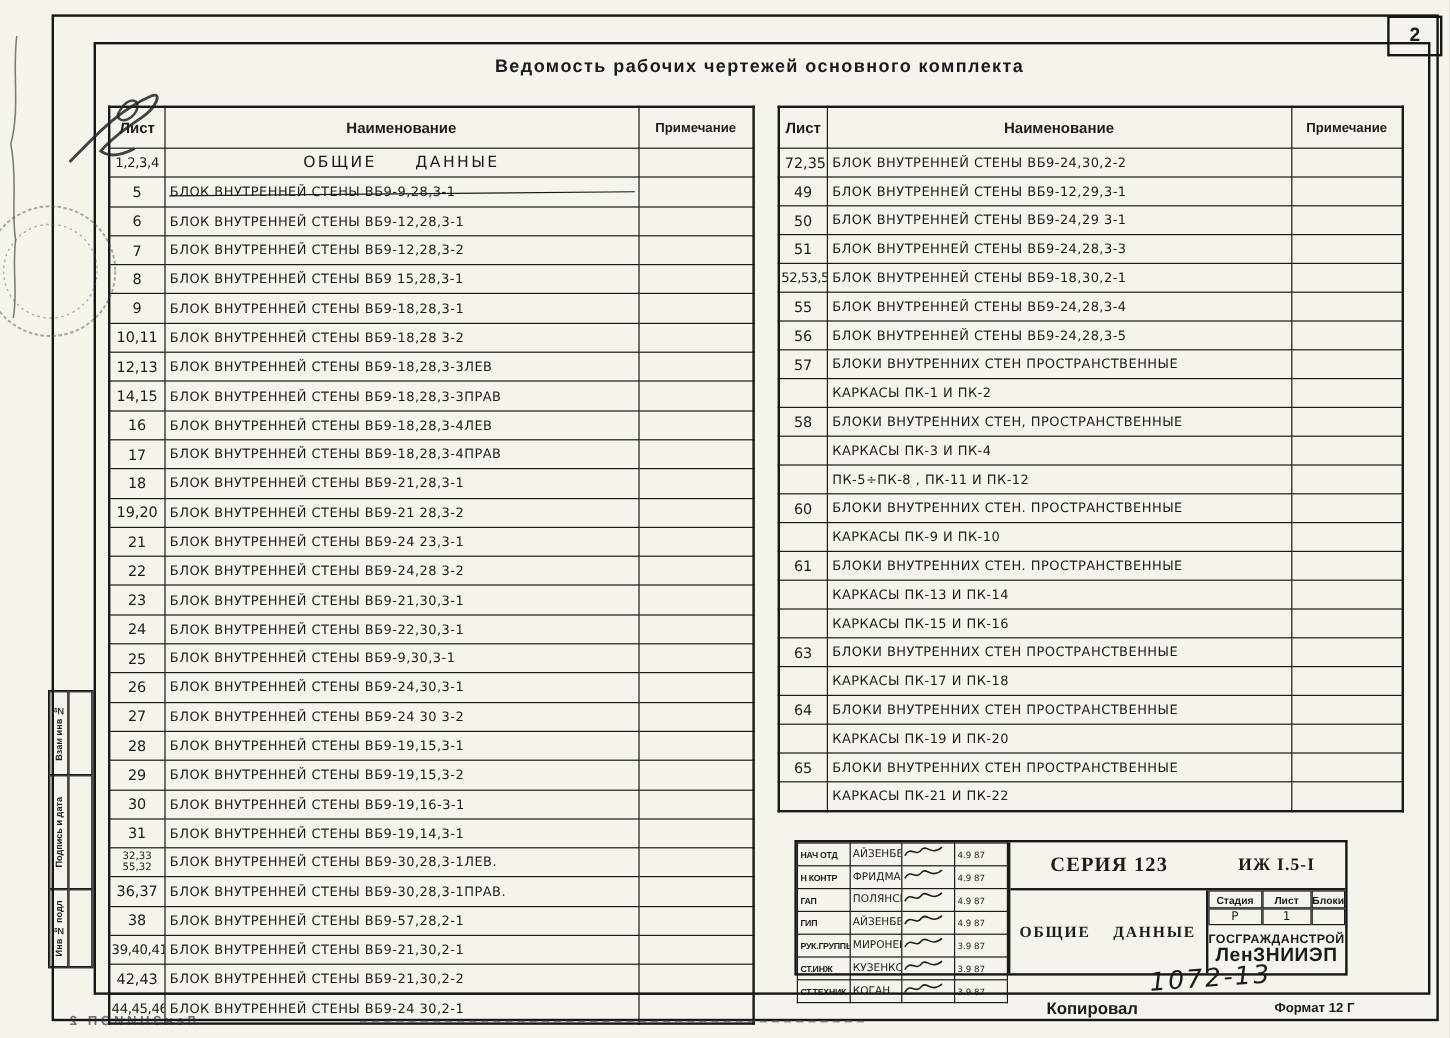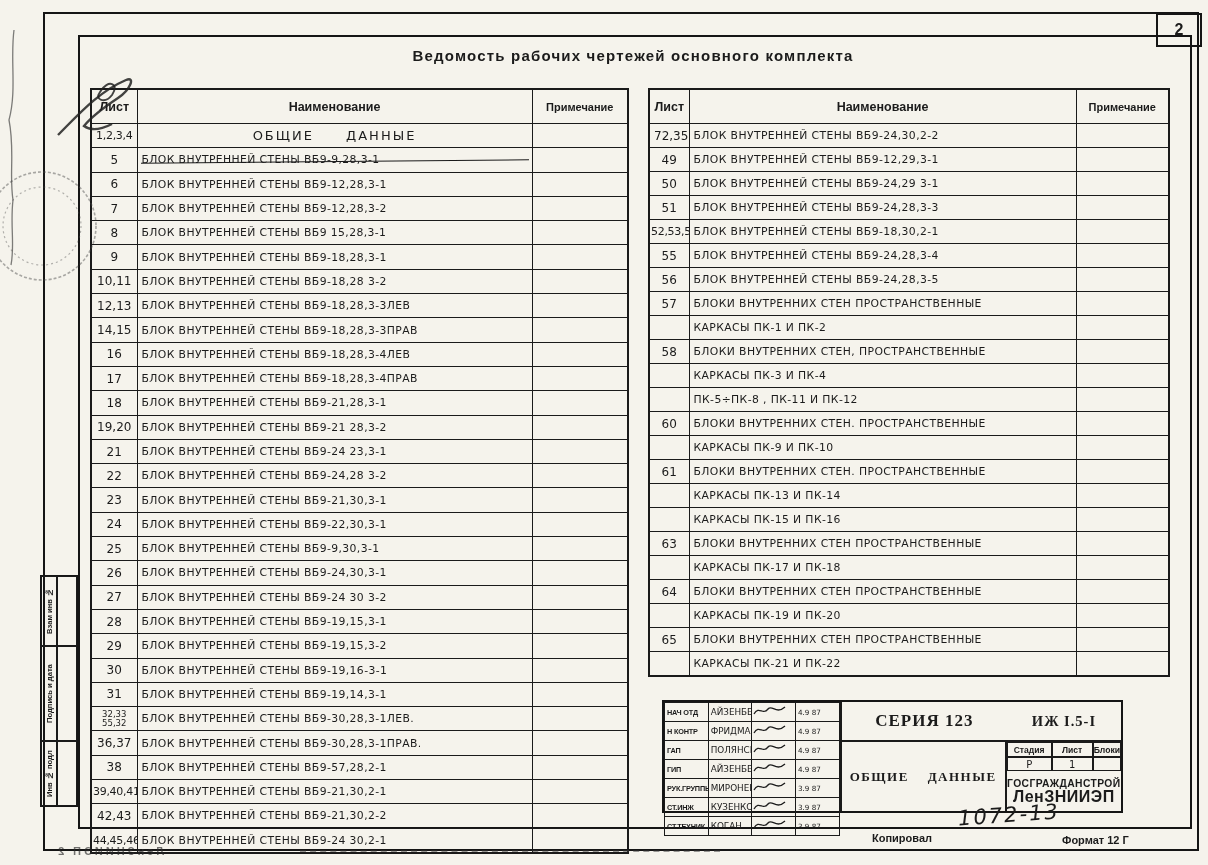--- a/index.html
+++ b/index.html
@@ -53,21 +53,21 @@
        letter-spacing:1.5px;word-spacing:14px;text-align:center;}
   #stamp-se{flex:1;border-left:2px solid #1a1a1a;display:flex;flex-direction:column;}
   #stage-grid{display:grid;grid-template-columns:45px 41px 1fr;grid-template-rows:15px 14px;}
   #stage-grid .sg{border:1.2px solid #1a1a1a;display:flex;align-items:center;justify-content:center;}
   #stage-grid .h{font-size:8.6px;font-weight:bold;}
   #stage-grid .v{font-size:10px;font-family:"DejaVu Sans",sans-serif;}
   #org-box{flex:1;display:flex;flex-direction:column;align-items:center;justify-content:center;}
   #org-line1{font-size:10.3px;font-weight:bold;letter-spacing:.4px;}
   #org-line2{font-size:16px;font-weight:bold;letter-spacing:.5px;line-height:1;}
   
-  #copied-label{position:absolute;left:872px;top:832px;font-size:11px;font-weight:bold;text-align:center;}
+  #copied-label{position:absolute;left:872px;top:832px;font-size:14px;font-weight:bold;text-align:center;}
   #inv-number{position:absolute;left:958px;top:803px;font-family:"DejaVu Sans",sans-serif;
       font-style:italic;font-size:21px;transform:rotate(-4deg);letter-spacing:2px;}
   #format-label{position:absolute;left:1062px;top:834px;font-size:11px;font-weight:bold;}
   
   #margin-block{position:absolute;left:40px;top:575px;width:38px;height:232px;
       border:1.8px solid #151515;box-sizing:border-box;display:grid;
       grid-template-columns:16px 1fr;grid-template-rows:70px 95px 1fr;}
   #margin-block .m-label{border:1.2px solid #1a1a1a;display:flex;align-items:center;justify-content:center;
       writing-mode:vertical-rl;transform:rotate(180deg);font-size:7.6px;font-weight:bold;white-space:nowrap;}
   #margin-block .m-empty{border:1.2px solid #1a1a1a;}

